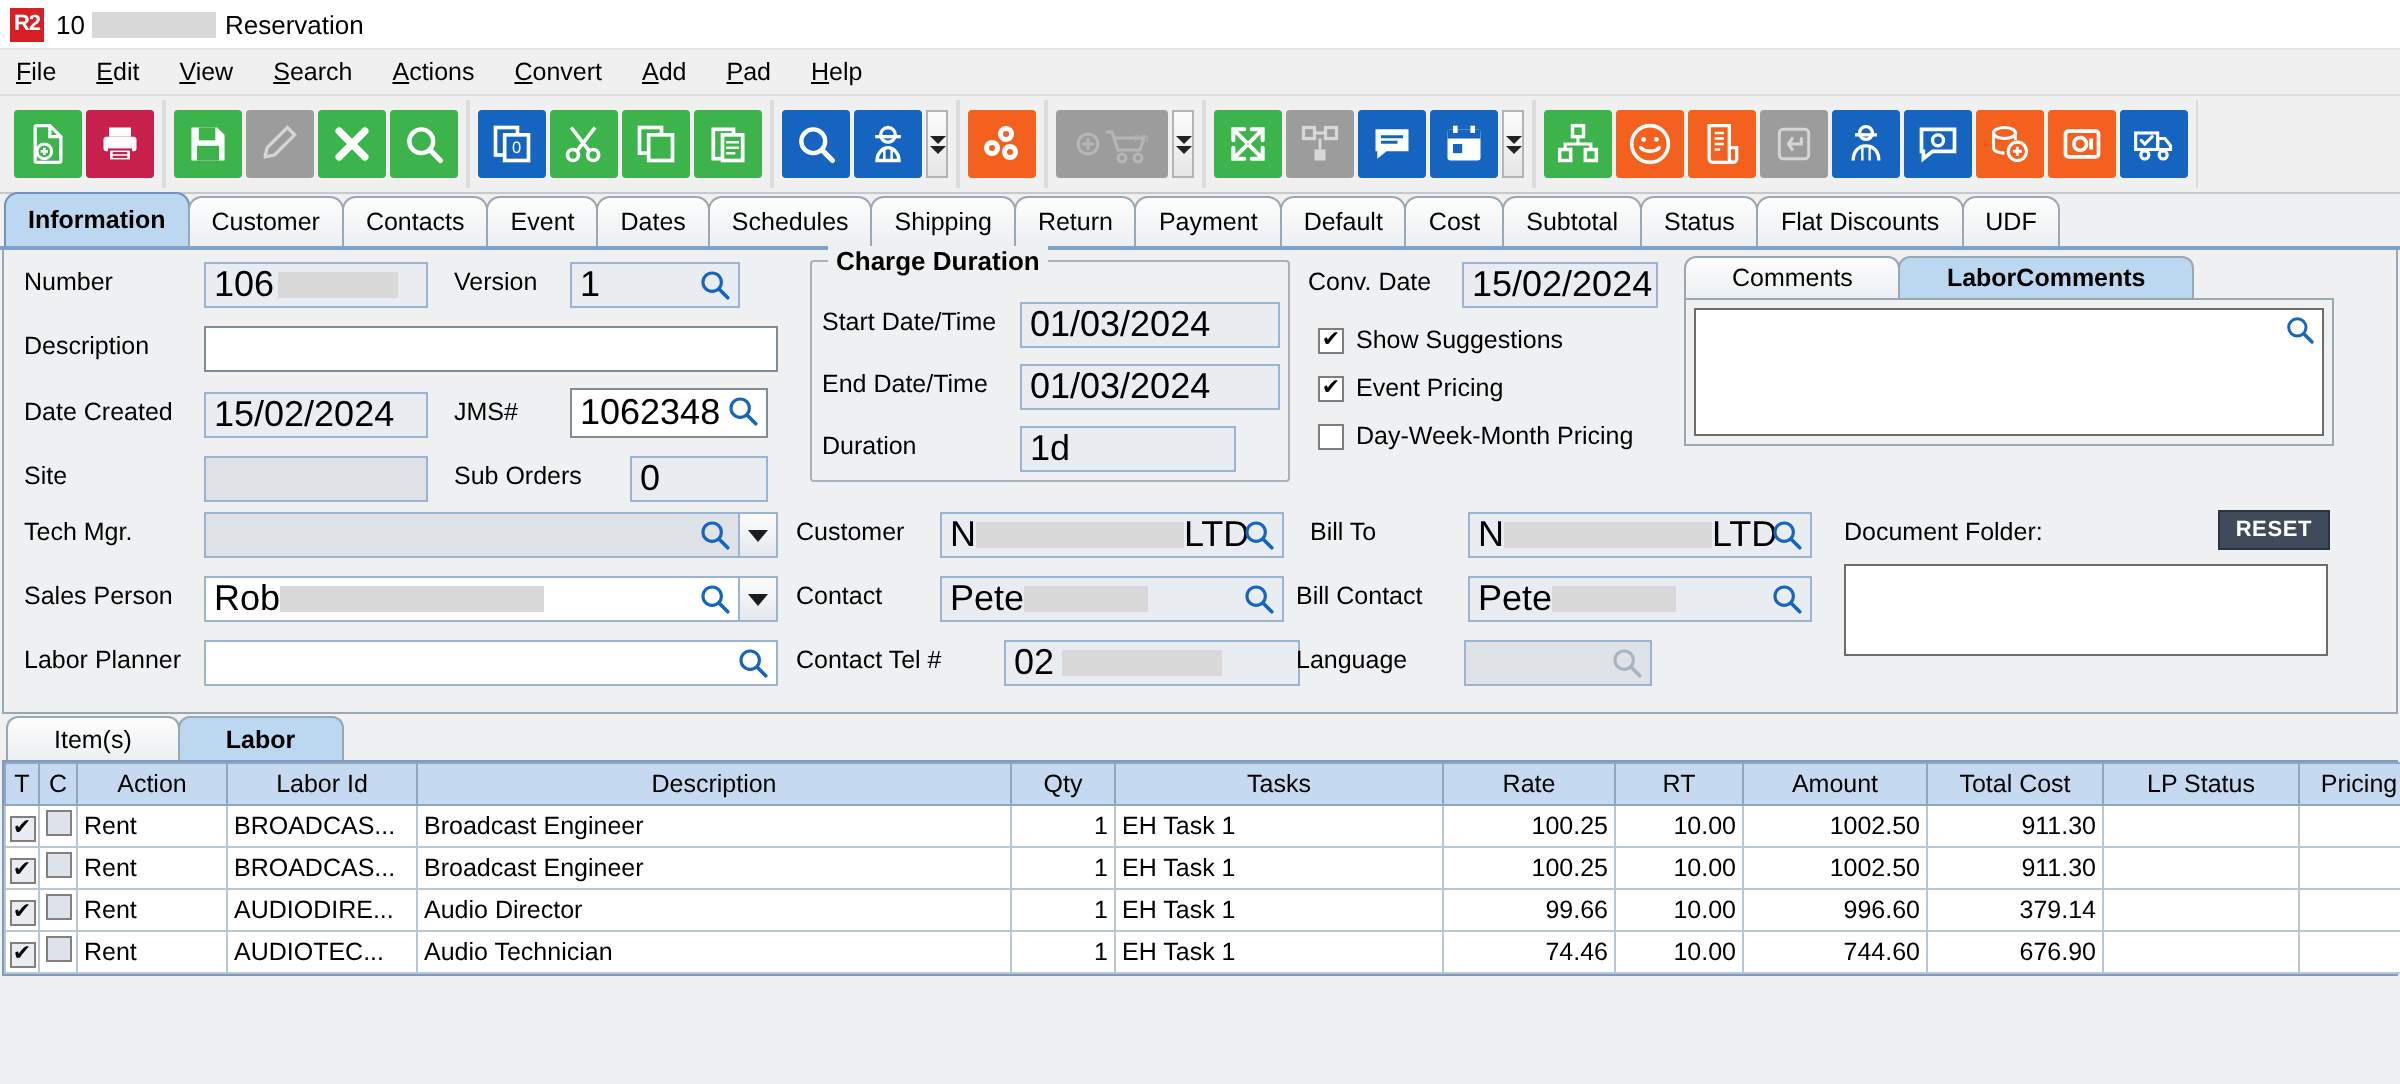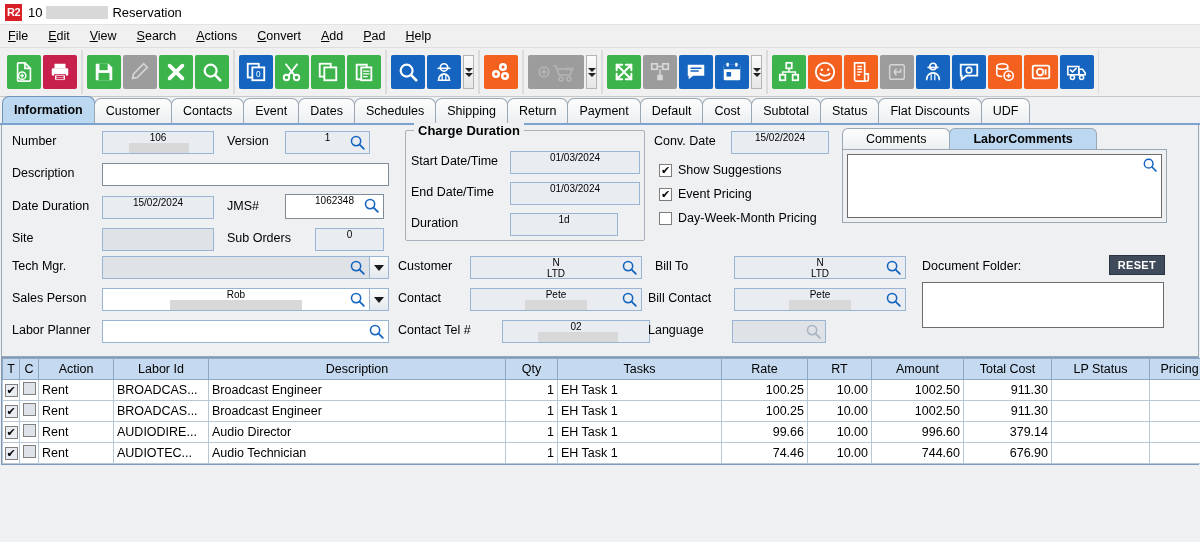--- a/index.html
+++ b/index.html
@@ -74,22 +74,22 @@
   }
   .tab.active { background:#bcd8f0; font-weight:bold; border-color:#6f92bb; height:27px; }
 
   
   .panel { position:relative; height:232px; background:#eef0f2;
     border:1px solid #9aa7b4; border-top:none; margin:0 1px; }
 
   .lbl { font-size:12.5px; }
   .fld {
     background:#ffffff; border:1px solid #9ab4d4; height:23px;
-    display:flex; align-items:center; padding:0 4px; font-size:10px;
-    position:relative; overflow:hidden; white-space:nowrap;flex-direction:column;
+    display:flex; align-items:center; padding:0 4px; font-size:18px;
+    position:relative; overflow:hidden; white-space:nowrap;
   }
   .fld.ro { background:#e9edf1; }
   .fld.gray { background:#dfe3e7; }
   .fld .mag { position:absolute; right:3px; top:2px; }
   .combo-btn {
     width:19px; height:23px; background:linear-gradient(#fcfcfc,#e4e8ec);
     border:1px solid #9ab4d4; border-left:none; display:flex;
     align-items:center; justify-content:center; cursor:pointer;
   }
   .combo-btn i { width:0;height:0;border-left:5px solid transparent;
@@ -440,21 +440,21 @@
             <path d="M15 15l6 6" stroke="#1565c0" stroke-width="2.6" stroke-linecap="round"></path>
           </svg>
       </span>
     </div>
 
     <div class="lbl" style="position:absolute;left:10px;top:41px;">Description</div>
     <div class="fld" style="position:absolute;left:100px;top:38px;width:287px;border-color:#7f8c99;">
       <span></span>
     </div>
 
-    <div class="lbl" style="position:absolute;left:10px;top:74px;">Date Duration</div>
+    <div class="lbl" style="position:absolute;left:10px;top:74px;">Date Created</div>
     <div class="fld ro" style="position:absolute;left:100px;top:71px;width:112px;">
       <span>15/02/2024</span>
     </div>
 
     <div class="lbl" style="position:absolute;left:225px;top:74px;">JMS#</div>
     <div class="fld" style="position:absolute;left:283px;top:69px;width:99px;height:25px;border-color:#7f8c99;">
       <span>1062348</span>
       <span class="mag">
         <svg width="17" height="17" viewBox="0 0 24 24">
             <circle cx="10" cy="10" r="6.5" fill="none" stroke="#1565c0" stroke-width="2.2"></circle>
@@ -634,20 +634,24 @@
       </span>
     </div>
 
     <div class="lbl" style="position:absolute;left:920px;top:134px;">Document Folder:</div>
     <div class="resetbtn" style="position:absolute;right:33px;top:130px;">RESET</div>
     <div style="position:absolute;left:920px;top:157px;width:242px;height:46px;background:#fff;border:1px solid #6c6c6c;">
       <span></span>
     </div>
   </div>
 
+  <div class="gridtabs">
+    <div class="subtab" style="height:22px;">Item(s)</div>
+    <div class="subtab active" style="height:22px;">Labor</div>
+  </div>
 
   <div class="gridwrap">
     <table class="grid">
       <colgroup>
         <col style="width:17px">
           <col style="width:19px">
           <col style="width:75px">
           <col style="width:95px">
         <col style="width:297px">
           <col style="width:52px">

